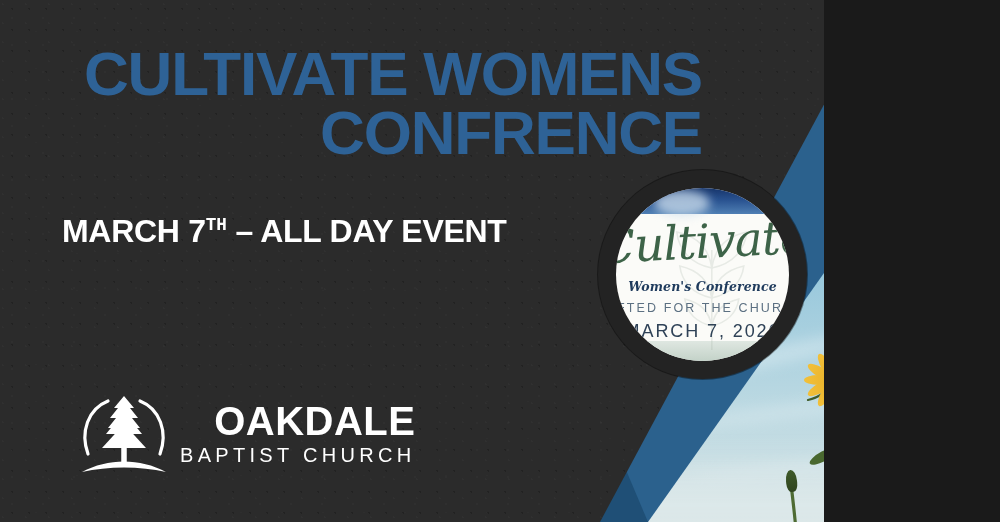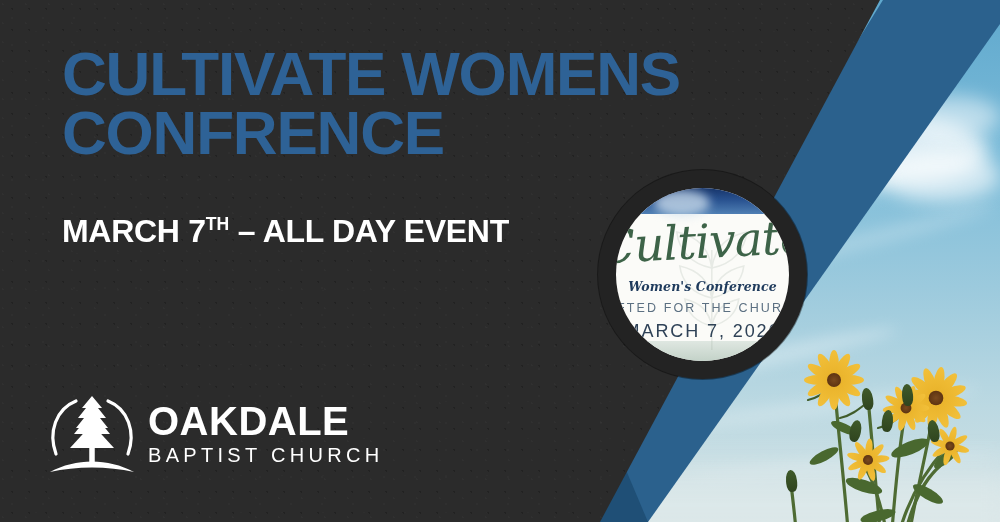--- a/index.html
+++ b/index.html
@@ -1,23 +1,24 @@
 <!DOCTYPE html>
 <html><head>
 <meta charset="utf-8">
 <style>
   html,body{margin:0;padding:0;background:#1a1a1a;}
   *{box-sizing:border-box;}
 
   .banner{
     position:relative;
-    width:1000px;height:522px;
+    width:824px;height:522px;
     overflow:hidden;
     background:#2b2b2b;
     font-family:"Liberation Sans", sans-serif;
+    text-align:right;
   }
 
   
   .photo{
     position:absolute;inset:0;
     background:
       linear-gradient(180deg,#5fa8cd 0%,#7cbcd9 30%,#9ccadd 55%,#bcd9e2 78%,#d3e2e4 100%);
   }
   .cloud{position:absolute;border-radius:50%;background:#ffffff;filter:blur(9px);}
   .c1{left:838px;top:118px;width:150px;height:66px;opacity:.72;}
@@ -142,29 +143,29 @@
     font-size:62px;
     line-height:.95;
     letter-spacing:-1.2px;
     text-transform:uppercase;
   }
   .sub1{
     position:absolute;left:62px;top:213px;
     color:#ffffff;font-weight:bold;font-size:32px;
     letter-spacing:-.3px;text-transform:uppercase;white-space:nowrap;
   }
-  .sub1 sup{font-size:.55em;vertical-align:super;letter-spacing:0;}
+  .sub1 sup{font-size:.55em;vertical-align:super;letter-spacing:0;font-family:Liberation Mono, monospace;}
   .sub2{
     position:absolute;left:62px;top:278px;width:520px;
     color:#ffffff;font-weight:bold;font-size:30px;line-height:1.28;
     letter-spacing:-.3px;text-transform:uppercase;
   }
 
   
-  .logo{position:absolute;left:46px;top:392px;display:flex;align-items:center;gap:10px;}
+  .logo{position:absolute;left:78px;top:392px;display:flex;align-items:center;gap:10px;}
   .logo-mark{width:92px;height:86px;flex:none;}
   .logo-words{display:flex;flex-direction:column;line-height:1;padding-bottom:4px;}
   .logo-top{
     color:#fff;font-weight:bold;font-size:40px;letter-spacing:.5px;
   }
   .logo-bottom{
     color:#fff;font-size:20px;letter-spacing:4.3px;margin-top:4px;
   }
 </style>
 </head>

